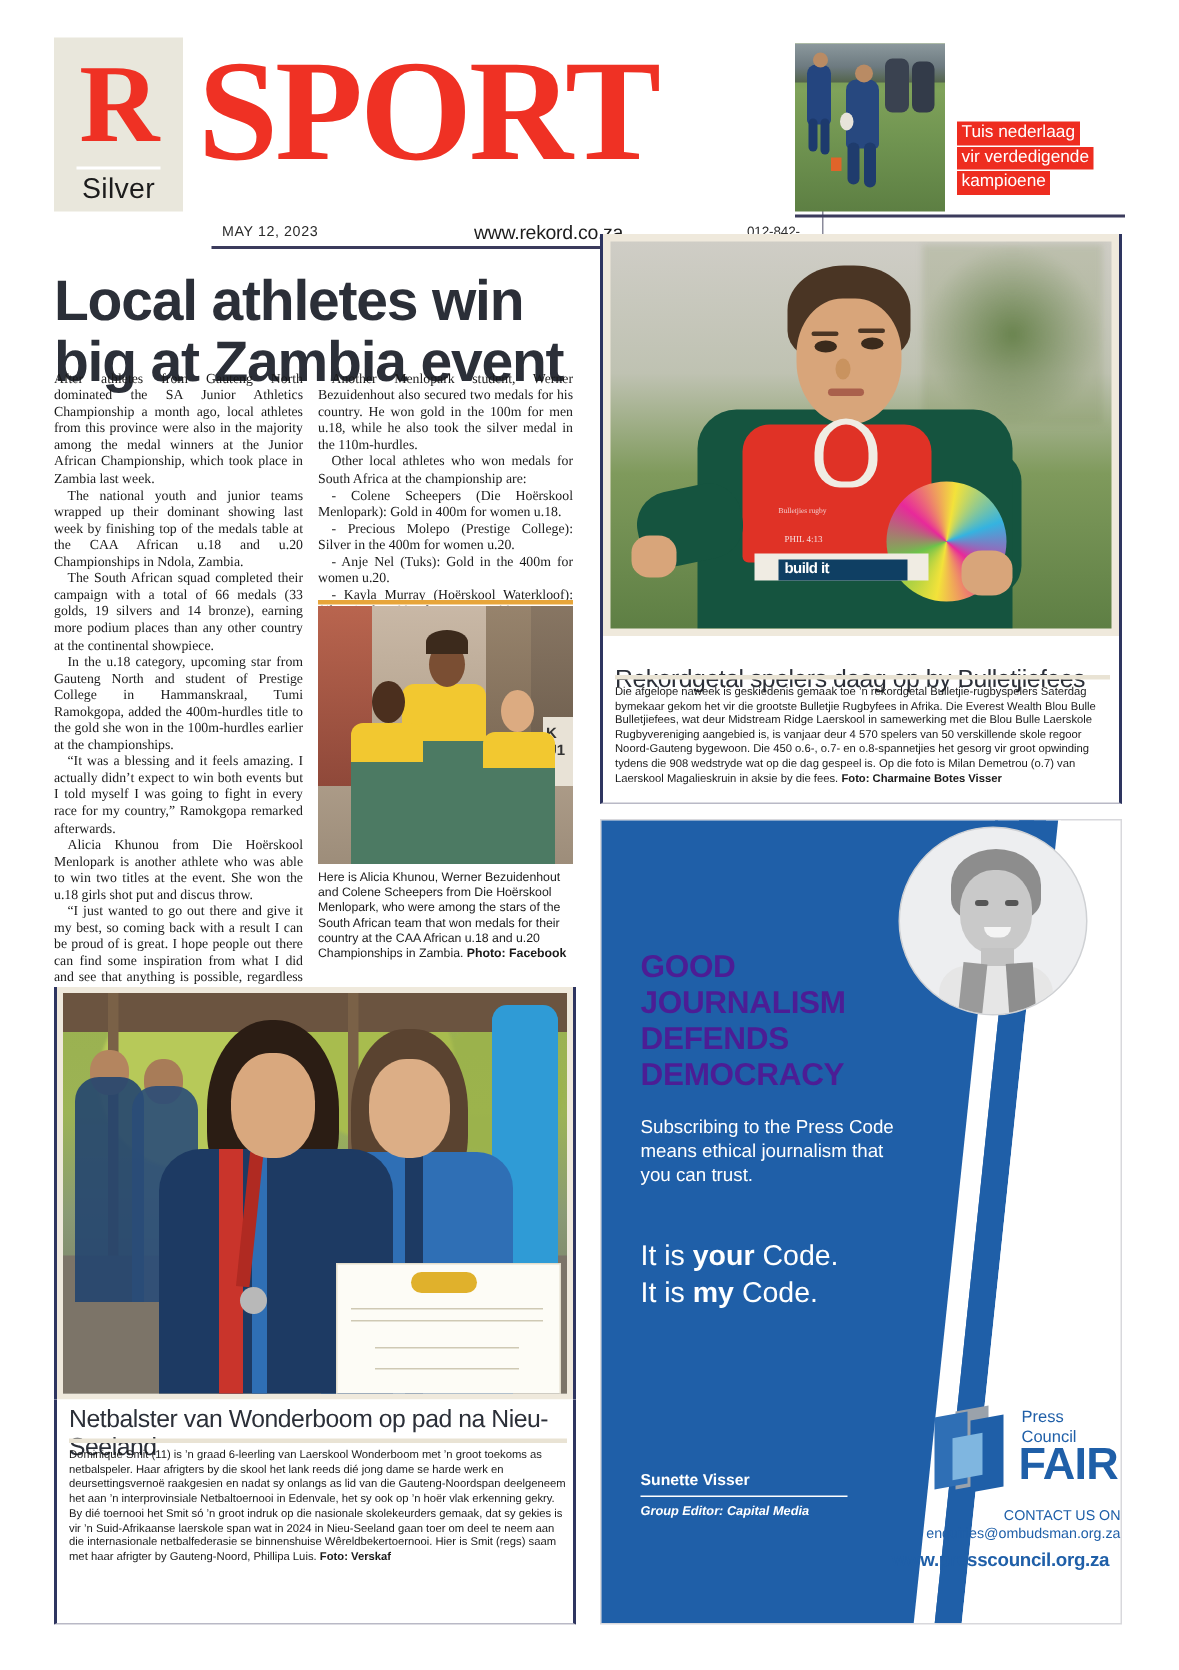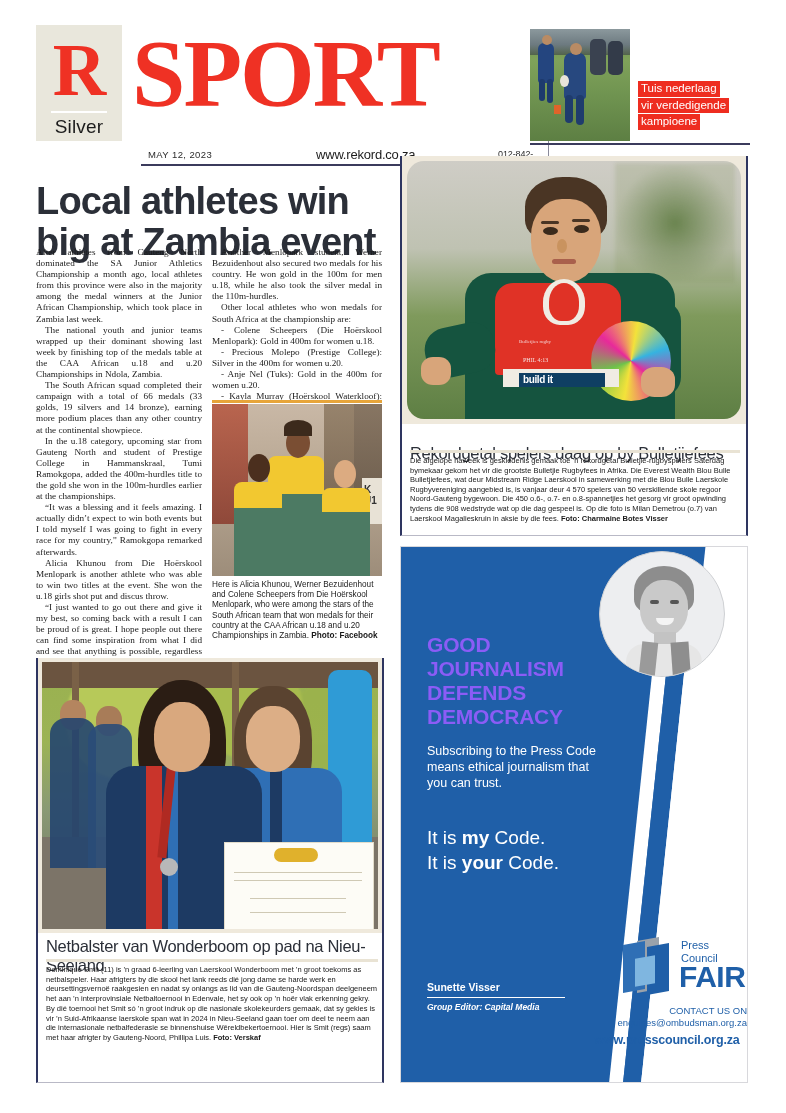--- a/index.html
+++ b/index.html
@@ -118,21 +118,20 @@
 
   
   .mainphoto-frame{
     position:absolute;left:400px;top:156px;width:348px;height:268px;
     background:#efe9dc;padding:5px;box-sizing:border-box;
     border-left:2px solid #2e3560;border-right:2px solid #2e3560;
   }
   .mainphoto{
     position:relative;width:100%;height:100%;overflow:hidden;
     background:linear-gradient(180deg,#cfcdc6 0%,#bfc2b2 34%,#7f9a5c 60%,#5e7f44 100%);
-    border-radius:17px;
   }
   .mp-blurtree{position:absolute;right:6px;top:2px;width:120px;height:120px;
     background:radial-gradient(circle at 50% 50%, rgba(90,120,60,.85), rgba(120,140,80,.2) 70%);
     filter:blur(2px);}
   .mp-hair{position:absolute;left:118px;top:16px;width:82px;height:64px;background:#4a3524;border-radius:46% 46% 32% 32%;}
   .mp-face{position:absolute;left:124px;top:38px;width:70px;height:84px;background:#d8a57a;border-radius:44% 44% 50% 50%;}
   .mp-eyeL{position:absolute;left:136px;top:66px;width:15px;height:8px;background:#3a2a1c;border-radius:50%;}
   .mp-eyeR{position:absolute;left:167px;top:64px;width:15px;height:8px;background:#3a2a1c;border-radius:50%;}
   .mp-browL{position:absolute;left:134px;top:60px;width:18px;height:3px;background:#4a3524;border-radius:2px;}
   .mp-browR{position:absolute;left:165px;top:58px;width:18px;height:3px;background:#4a3524;border-radius:2px;}
@@ -268,21 +267,21 @@
   .pt-eyeR{position:absolute;left:70px;top:48px;width:9px;height:4px;background:#555;border-radius:2px;}
   .pt-smile{position:absolute;left:56px;top:66px;width:18px;height:7px;background:#f4f4f4;border-radius:0 0 9px 9px;}
   .pt-neck{position:absolute;left:54px;top:80px;width:22px;height:18px;background:#c3c3c3;}
   .pt-top{position:absolute;left:26px;top:92px;width:76px;height:40px;background:#e6e6e6;border-radius:18px 18px 0 0;}
   .pt-scarfL{position:absolute;left:40px;top:90px;width:16px;height:44px;background:#9a9a9a;transform:rotate(6deg);}
   .pt-scarfR{position:absolute;left:72px;top:90px;width:18px;height:44px;background:#8e8e8e;transform:rotate(-4deg);}
 
   .ad-head{
     position:absolute;left:26px;top:86px;width:200px;
     font-family:"Liberation Sans",sans-serif;font-weight:700;
-    font-size:21px;line-height:24px;color:#8b5cf6;letter-spacing:-0.2px;
+    font-size:21px;line-height:24px;color:#4c1d95;letter-spacing:-0.2px;
   }
   .ad-sub{
     position:absolute;left:26px;top:196px;width:180px;
     font-family:"Liberation Sans",sans-serif;font-size:12.5px;line-height:16px;color:#fff;
   }
   .ad-code{
     position:absolute;left:26px;top:278px;width:200px;
     font-family:"Liberation Sans",sans-serif;font-size:19px;line-height:25px;color:#fff;
   }
   .ad-code b{font-weight:700;}
@@ -512,24 +511,24 @@
       <div class="pt-top"></div>
       <div class="pt-scarfL"></div>
       <div class="pt-scarfR"></div>
     </div>
 
     <div class="ad-head">GOOD JOURNALISM DEFENDS DEMOCRACY</div>
     <div class="ad-sub">Subscribing to the Press Code means ethical journalism that you can trust.</div>
 
     <div class="ad-code">
       <div>
-        <span>It is </span><b>my</b><span> Code.</span>
+        <span>It is </span><b>your</b><span> Code.</span>
       </div>
       <div>
-        <span>It is </span><b>your</b><span> Code.</span>
+        <span>It is </span><b>my</b><span> Code.</span>
       </div>
     </div>
 
     <div class="ad-name">Sunette Visser</div>
     <div class="ad-nameline"></div>
     <div class="ad-role">Group Editor: Capital Media</div>
 
     <div class="pc-logo">
       <div class="pc-s2"></div>
       <div class="pc-s1"></div>

